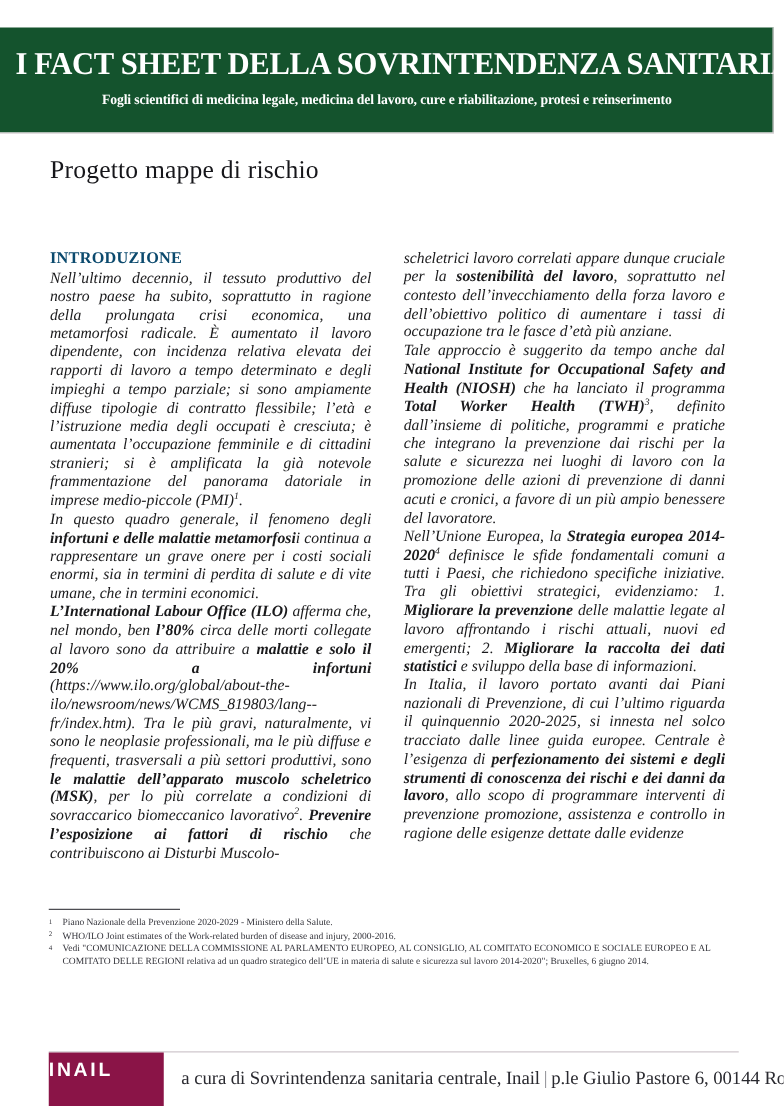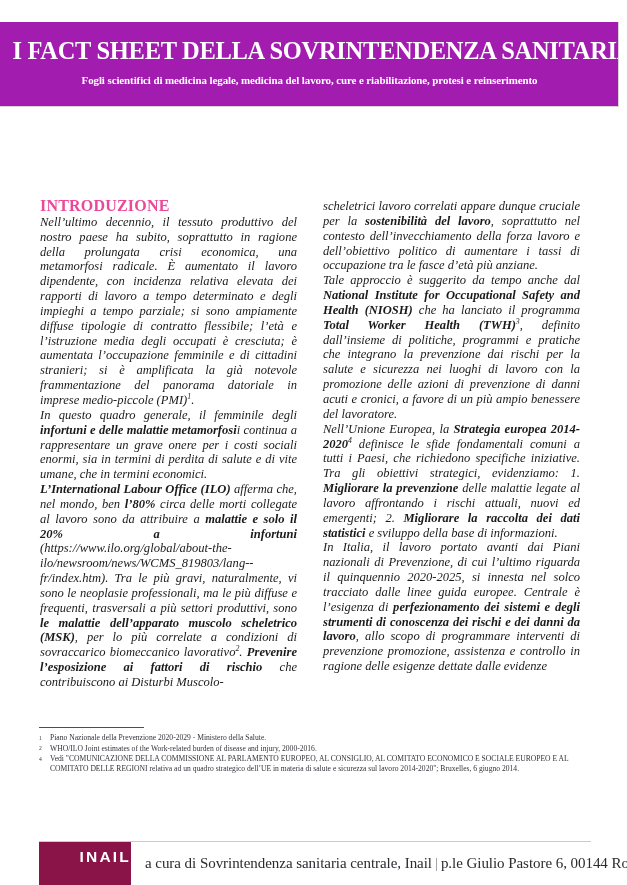--- a/index.html
+++ b/index.html
@@ -18,21 +18,21 @@
     overflow: hidden;
   }
 
   
   .banner {
     position: absolute;
     left: 0;
     top: 22px;
     width: 619px;
     height: 84px;
-    background: #a21caf;
+    background: #14532d;
     box-sizing: border-box;
   }
   .banner-title {
     position: absolute;
     left: 0;
     right: 0;
     top: 14px;
     text-align: center;
     color: #ffffff;
     font-family: "Liberation Serif", serif;
@@ -105,22 +105,22 @@
     text-justify: inter-word;
     hyphens: manual;
   }
   .col p {
     margin: 0;
     font-style: italic;
   }
   .section-head {
     font-family: "Liberation Serif", serif;
     font-weight: bold;
-    font-size: 16px;
-    color: #ec4899;
+    font-size: 13px;
+    color: #0c4a6e;
     letter-spacing: 0.2px;
     margin-bottom: 1px;
   }
   b, .b { font-weight: bold; }
   sup {
     font-size: 0.62em;
     vertical-align: super;
     line-height: 0;
   }
 
@@ -173,21 +173,21 @@
     top: 842px;
     width: 92px;
     height: 43px;
     background: #8a1447;
   }
   .logo-text {
     position: absolute;
     left: 0;
     right: 0;
     top: 6px;
-    text-align: right;
+    text-align: left;
     color: #ffffff;
     font-family: "Liberation Sans", sans-serif;
     font-weight: bold;
     font-size: 15.5px;
     letter-spacing: 2.2px;
   }
   .footer-text {
     position: absolute;
     left: 145px;
     top: 855px;
@@ -207,27 +207,28 @@
 
 <div id="page">
 
   <div class="banner">
     <div class="banner-title">I FACT SHEET DELLA SOVRINTENDENZA SANITARIA</div>
     <div class="banner-sub">Fogli scientifici di medicina legale, medicina del lavoro, cure e riabilitazione, protesi e reinserimento</div>
   </div>
   <div class="rule-right-edge"></div>
   <div class="rule-under-banner"></div>
 
+  <div class="doc-title">Progetto mappe di rischio</div>
 
   <div class="columns">
     <div class="col">
       <div class="section-head">INTRODUZIONE</div>
       <div>
           <p><span>Nell’ultimo decennio, il tessuto produttivo del nostro paese ha subito, soprattutto in ragione della prolungata crisi economica, una metamorfosi radicale. È aumentato il lavoro dipendente, con incidenza relativa elevata dei rapporti di lavoro a tempo determinato e degli impieghi a tempo parziale; si sono ampiamente diffuse tipologie di contratto flessibile; l’età e l’istruzione media degli occupati è cresciuta; è aumentata l’occupazione femminile e di cittadini stranieri; si è amplificata la già notevole frammentazione del panorama datoriale in imprese medio-piccole (PMI)</span><sup>1</sup><span>.</span></p>
-          <p><span>In questo quadro generale, il femminile degli </span><b>infortuni e delle malattie metamorfosi</b><span>i continua a rappresentare un grave onere per i costi sociali enormi, sia in termini di perdita di salute e di vite umane, che in termini economici.</span></p>
+          <p><span>In questo quadro generale, il fenomeno degli </span><b>infortuni e delle malattie metamorfosi</b><span>i continua a rappresentare un grave onere per i costi sociali enormi, sia in termini di perdita di salute e di vite umane, che in termini economici.</span></p>
           <p><b>L’International Labour Office (ILO)</b><span> afferma che, nel mondo, ben </span><b>l’80%</b><span> circa delle morti collegate al lavoro sono da attribuire a </span><b>malattie e solo il 20% a infortuni</b><span> (https://www.ilo.org/global/about-the-ilo/newsroom/news/WCMS_819803/lang--fr/index.htm). Tra le più gravi, naturalmente, vi sono le neoplasie professionali, ma le più diffuse e frequenti, trasversali a più settori produttivi, sono </span><b>le malattie dell’apparato muscolo scheletrico (MSK)</b><span>, per lo più correlate a condizioni di sovraccarico biomeccanico lavorativo</span><sup>2</sup><span>. </span><b>Prevenire l’esposizione ai fattori di rischio</b><span> che contribuiscono ai Disturbi Muscolo-</span></p>
         </div>
     </div>
     <div class="col">
       <div>
           <p><span>scheletrici lavoro correlati appare dunque cruciale per la </span><b>sostenibilità del lavoro</b><span>, soprattutto nel contesto dell’invecchiamento della forza lavoro e dell’obiettivo politico di aumentare i tassi di occupazione tra le fasce d’età più anziane.</span></p>
           <p><span>Tale approccio è suggerito da tempo anche dal </span><b>National Institute for Occupational Safety and Health (NIOSH)</b><span> che ha lanciato il programma </span><b>Total Worker Health (TWH)</b><sup>3</sup><span>, definito dall’insieme di politiche, programmi e pratiche che integrano la prevenzione dai rischi per la salute e sicurezza nei luoghi di lavoro con la promozione delle azioni di prevenzione di danni acuti e cronici, a favore di un più ampio benessere del lavoratore.</span></p>
           <p><span>Nell’Unione Europea, la </span><b>Strategia europea 2014-2020</b><sup>4</sup><span> definisce le sfide fondamentali comuni a tutti i Paesi, che richiedono specifiche iniziative. Tra gli obiettivi strategici, evidenziamo: 1. </span><b>Migliorare la prevenzione</b><span> delle malattie legate al lavoro affrontando i rischi attuali, nuovi ed emergenti; 2. </span><b>Migliorare la raccolta dei dati statistici</b><span> e sviluppo della base di informazioni.</span></p>
           <p><span>In Italia, il lavoro portato avanti dai Piani nazionali di Prevenzione, di cui l’ultimo riguarda il quinquennio 2020-2025, si innesta nel solco tracciato dalle linee guida europee. Centrale è l’esigenza di </span><b>perfezionamento dei sistemi e degli strumenti di conoscenza dei rischi e dei danni da lavoro</b><span>, allo scopo di programmare interventi di prevenzione promozione, assistenza e controllo in ragione delle esigenze dettate dalle evidenze</span></p>
         </div>

